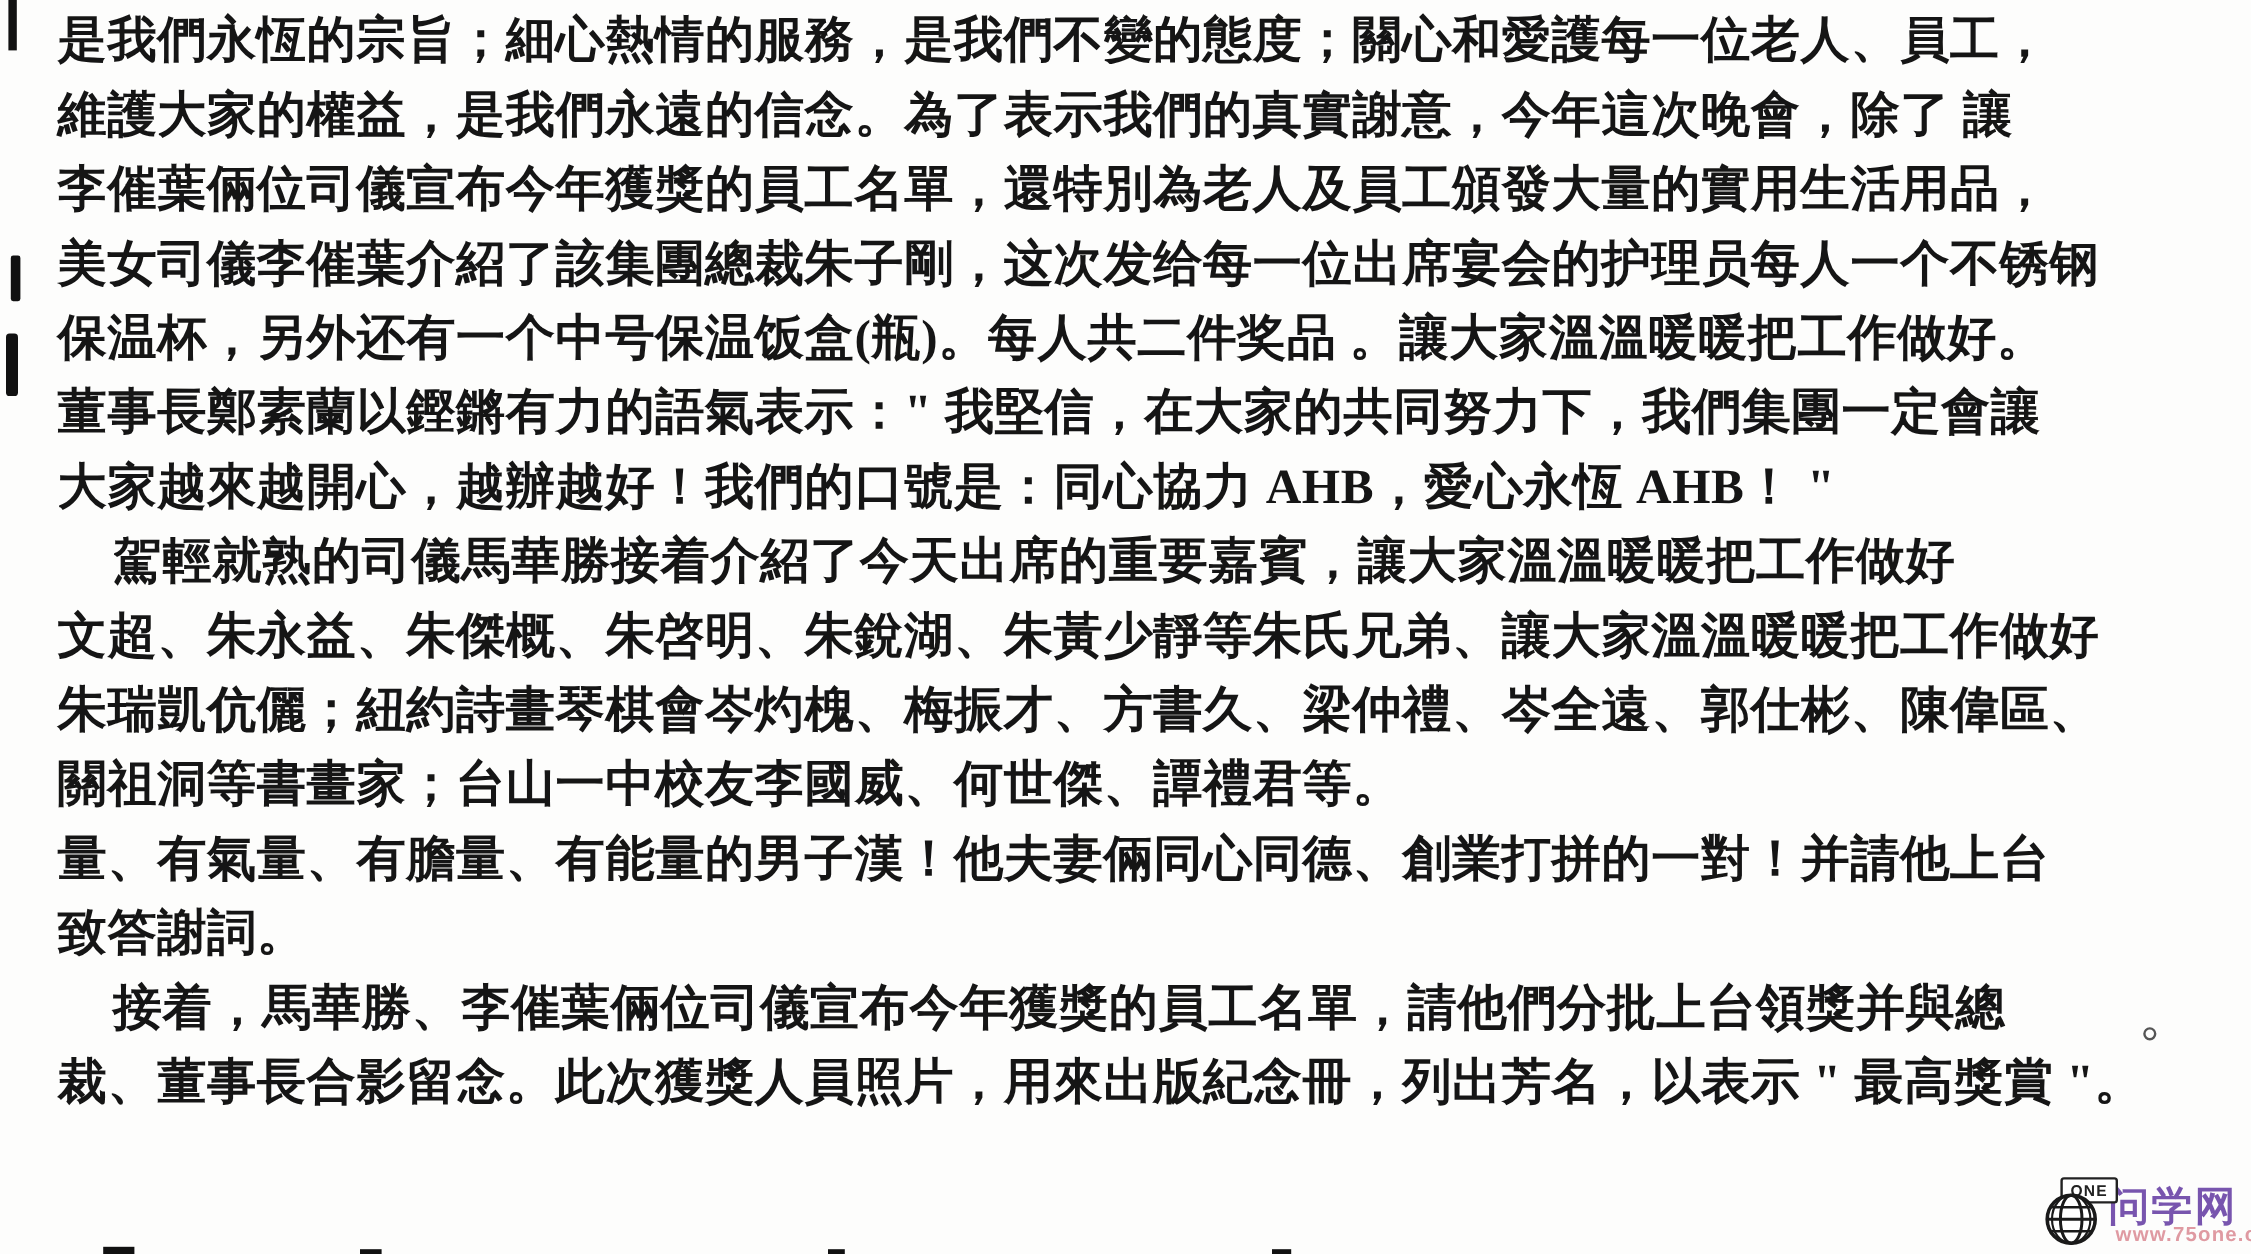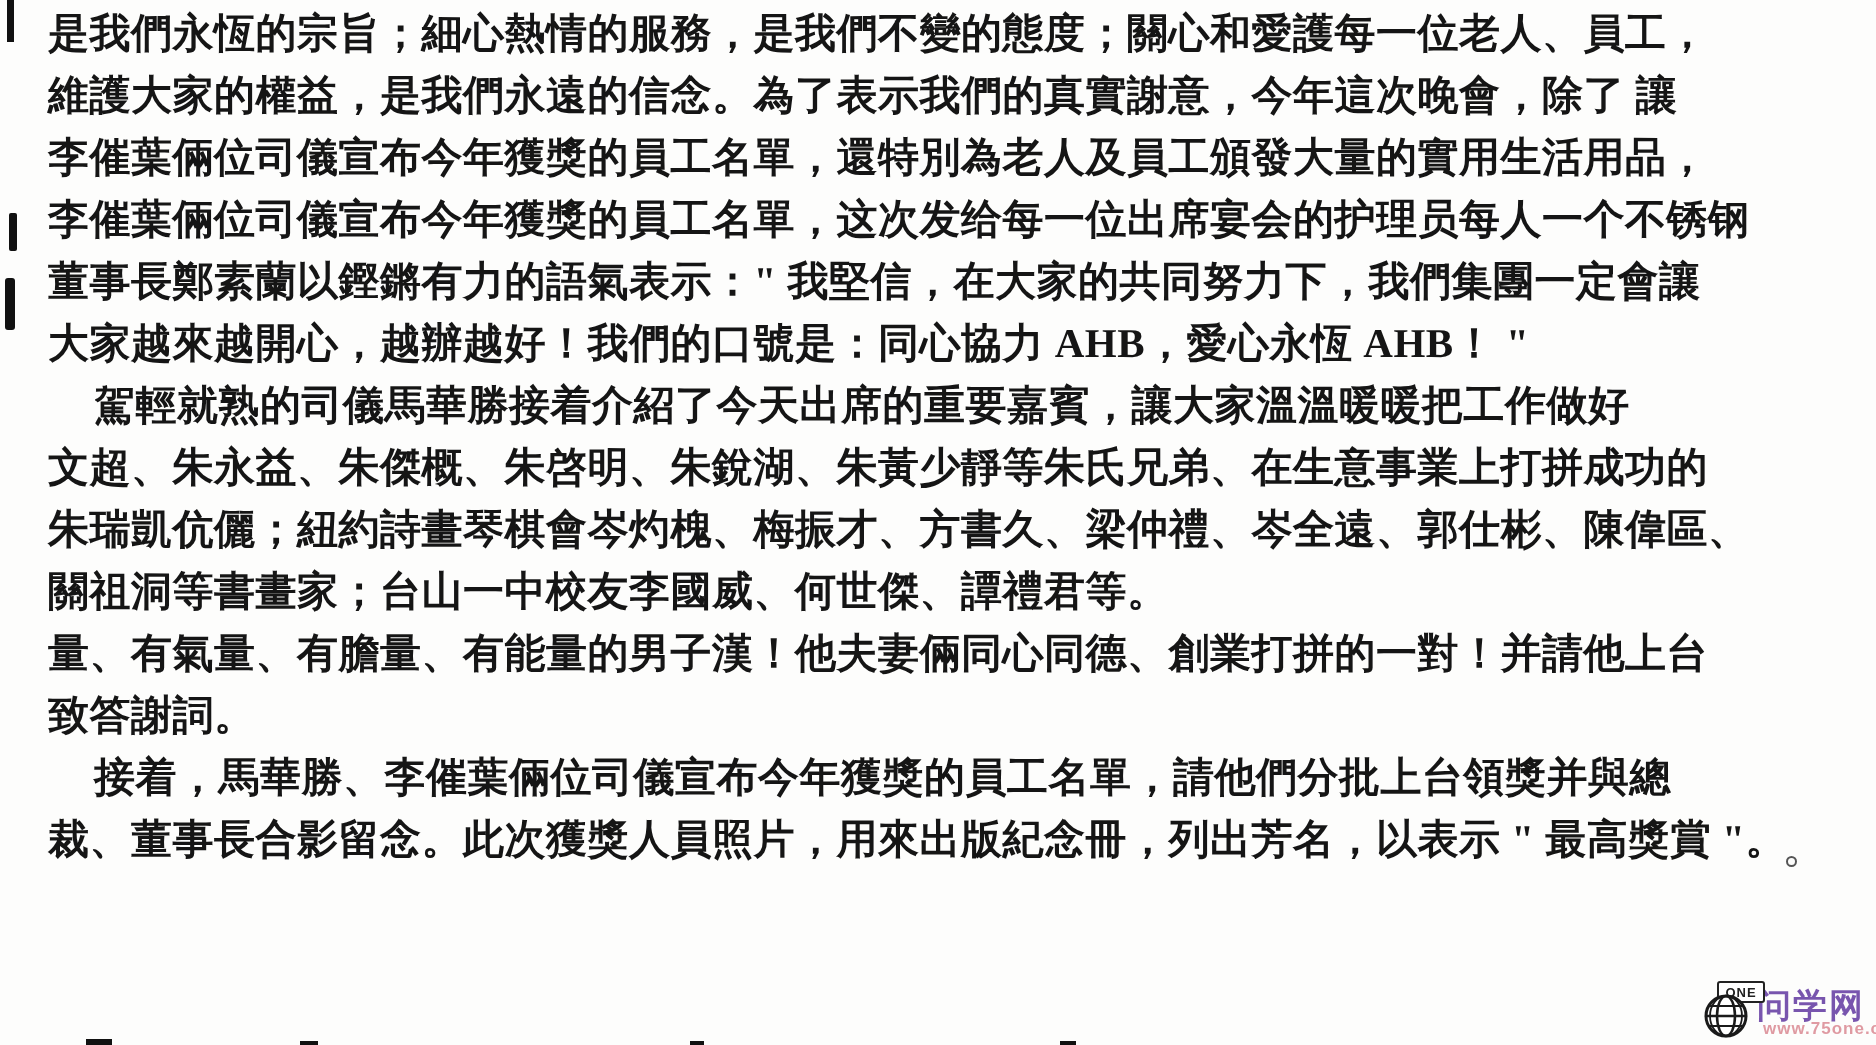--- a/index.html
+++ b/index.html
@@ -62,25 +62,26 @@
 </style>
 </head>
 <body>
 
 <div class="page">
 
   <div class="text-block">
       <div class="line">是我們永恆的宗旨；細心熱情的服務，是我們不變的態度；關心和愛護每一位老人、員工，</div>
       <div class="line">維護大家的權益，是我們永遠的信念。為了表示我們的真實謝意，今年這次晚會，除了 讓</div>
       <div class="line">李催葉倆位司儀宣布今年獲獎的員工名單，還特別為老人及員工頒發大量的實用生活用品，</div>
-      <div class="line">李催葉倆位司儀宣布今年獲獎的員工名單，这次发给每一位出席宴会的护理员每人一个不锈钢</div>
+      <div class="line">美女司儀李催葉介紹了該集團總裁朱子剛，这次发给每一位出席宴会的护理员每人一个不锈钢</div>
+      <div class="line">保温杯，另外还有一个中号保温饭盒(瓶)。每人共二件奖品 。讓大家溫溫暖暖把工作做好。</div>
       <div class="line">董事長鄭素蘭以鏗鏘有力的語氣表示：" 我堅信，在大家的共同努力下，我們集團一定會讓</div>
       <div class="line">大家越來越開心，越辦越好！我們的口號是：同心協力 AHB，愛心永恆 AHB！ "</div>
       <div class="line indent">駕輕就熟的司儀馬華勝接着介紹了今天出席的重要嘉賓，讓大家溫溫暖暖把工作做好</div>
-      <div class="line">文超、朱永益、朱傑概、朱啓明、朱銳湖、朱黃少靜等朱氏兄弟、在生意事業上打拼成功的</div>
+      <div class="line">文超、朱永益、朱傑概、朱啓明、朱銳湖、朱黃少靜等朱氏兄弟、讓大家溫溫暖暖把工作做好</div>
       <div class="line">朱瑞凱伉儷；紐約詩畫琴棋會岑灼槐、梅振才、方書久、梁仲禮、岑全遠、郭仕彬、陳偉區、</div>
       <div class="line">關祖洞等書畫家；台山一中校友李國威、何世傑、譚禮君等。</div>
       <div class="line">量、有氣量、有膽量、有能量的男子漢！他夫妻倆同心同德、創業打拼的一對！并請他上台</div>
       <div class="line">致答謝詞。</div>
       <div class="line indent">接着，馬華勝、李催葉倆位司儀宣布今年獲獎的員工名單，請他們分批上台領獎并與總</div>
       <div class="line">裁、董事長合影留念。此次獲獎人員照片，用來出版紀念冊，列出芳名，以表示 " 最高獎賞 "。</div>
     </div>
 
   <div class="artifact a1"></div>
   <div class="artifact a2"></div>

